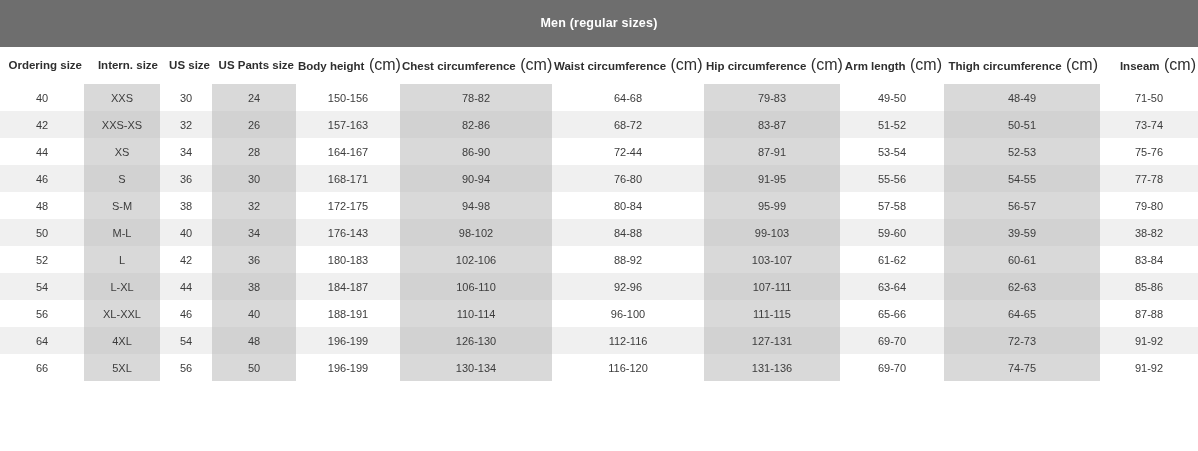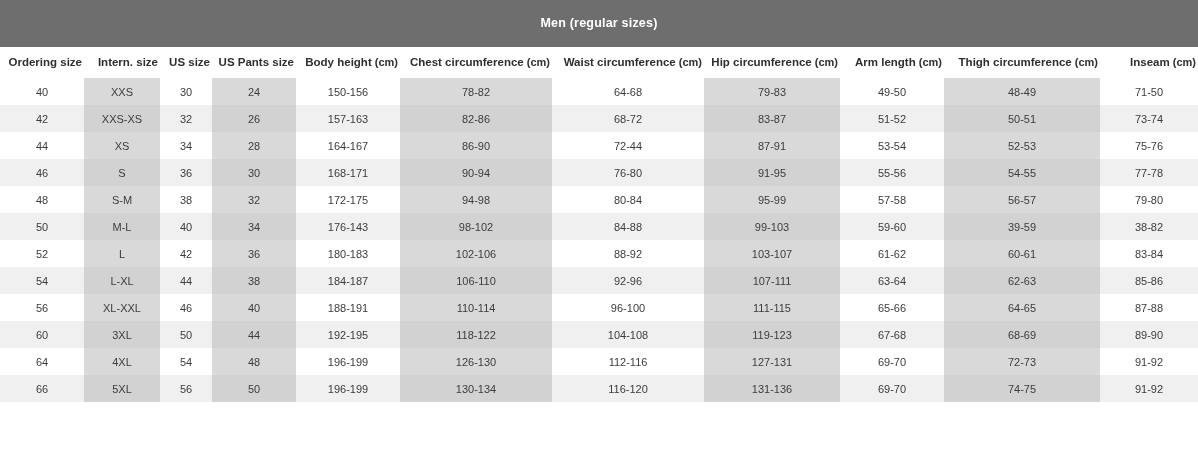--- a/index.html
+++ b/index.html
@@ -37,22 +37,22 @@
     font-size: 11.5px;
     font-weight: bold;
     color: #2f2f2f;
     text-align: right;
     padding: 9px 2px 10px 2px;
     vertical-align: middle;
     background: #ffffff;
     white-space: nowrap;
   }
   table.size-table th .unit {
-    font-weight: bold;
-    font-size: 11px;
+    font-weight: normal;
+    font-size: 16px;
   }
   table.size-table td {
     font-size: 11px;
     text-align: center;
     padding: 6px 2px;
     color: #3c3c3c;
     height: 15px;
   }
   
   tbody tr td:nth-child(odd) {
@@ -226,33 +226,20 @@
           <td>40</td>
           <td>188-191</td>
           <td>110-114</td>
           <td>96-100</td>
           <td>111-115</td>
           <td>65-66</td>
           <td>64-65</td>
           <td>87-88</td>
         </tr>
         <tr>
-          <td>60</td>
-          <td>3XL</td>
-          <td>50</td>
-          <td>44</td>
-          <td>192-195</td>
-          <td>118-122</td>
-          <td>104-108</td>
-          <td>119-123</td>
-          <td>67-68</td>
-          <td>68-69</td>
-          <td>89-90</td>
-        </tr>
-        <tr>
           <td>64</td>
           <td>4XL</td>
           <td>54</td>
           <td>48</td>
           <td>196-199</td>
           <td>126-130</td>
           <td>112-116</td>
           <td>127-131</td>
           <td>69-70</td>
           <td>72-73</td>

